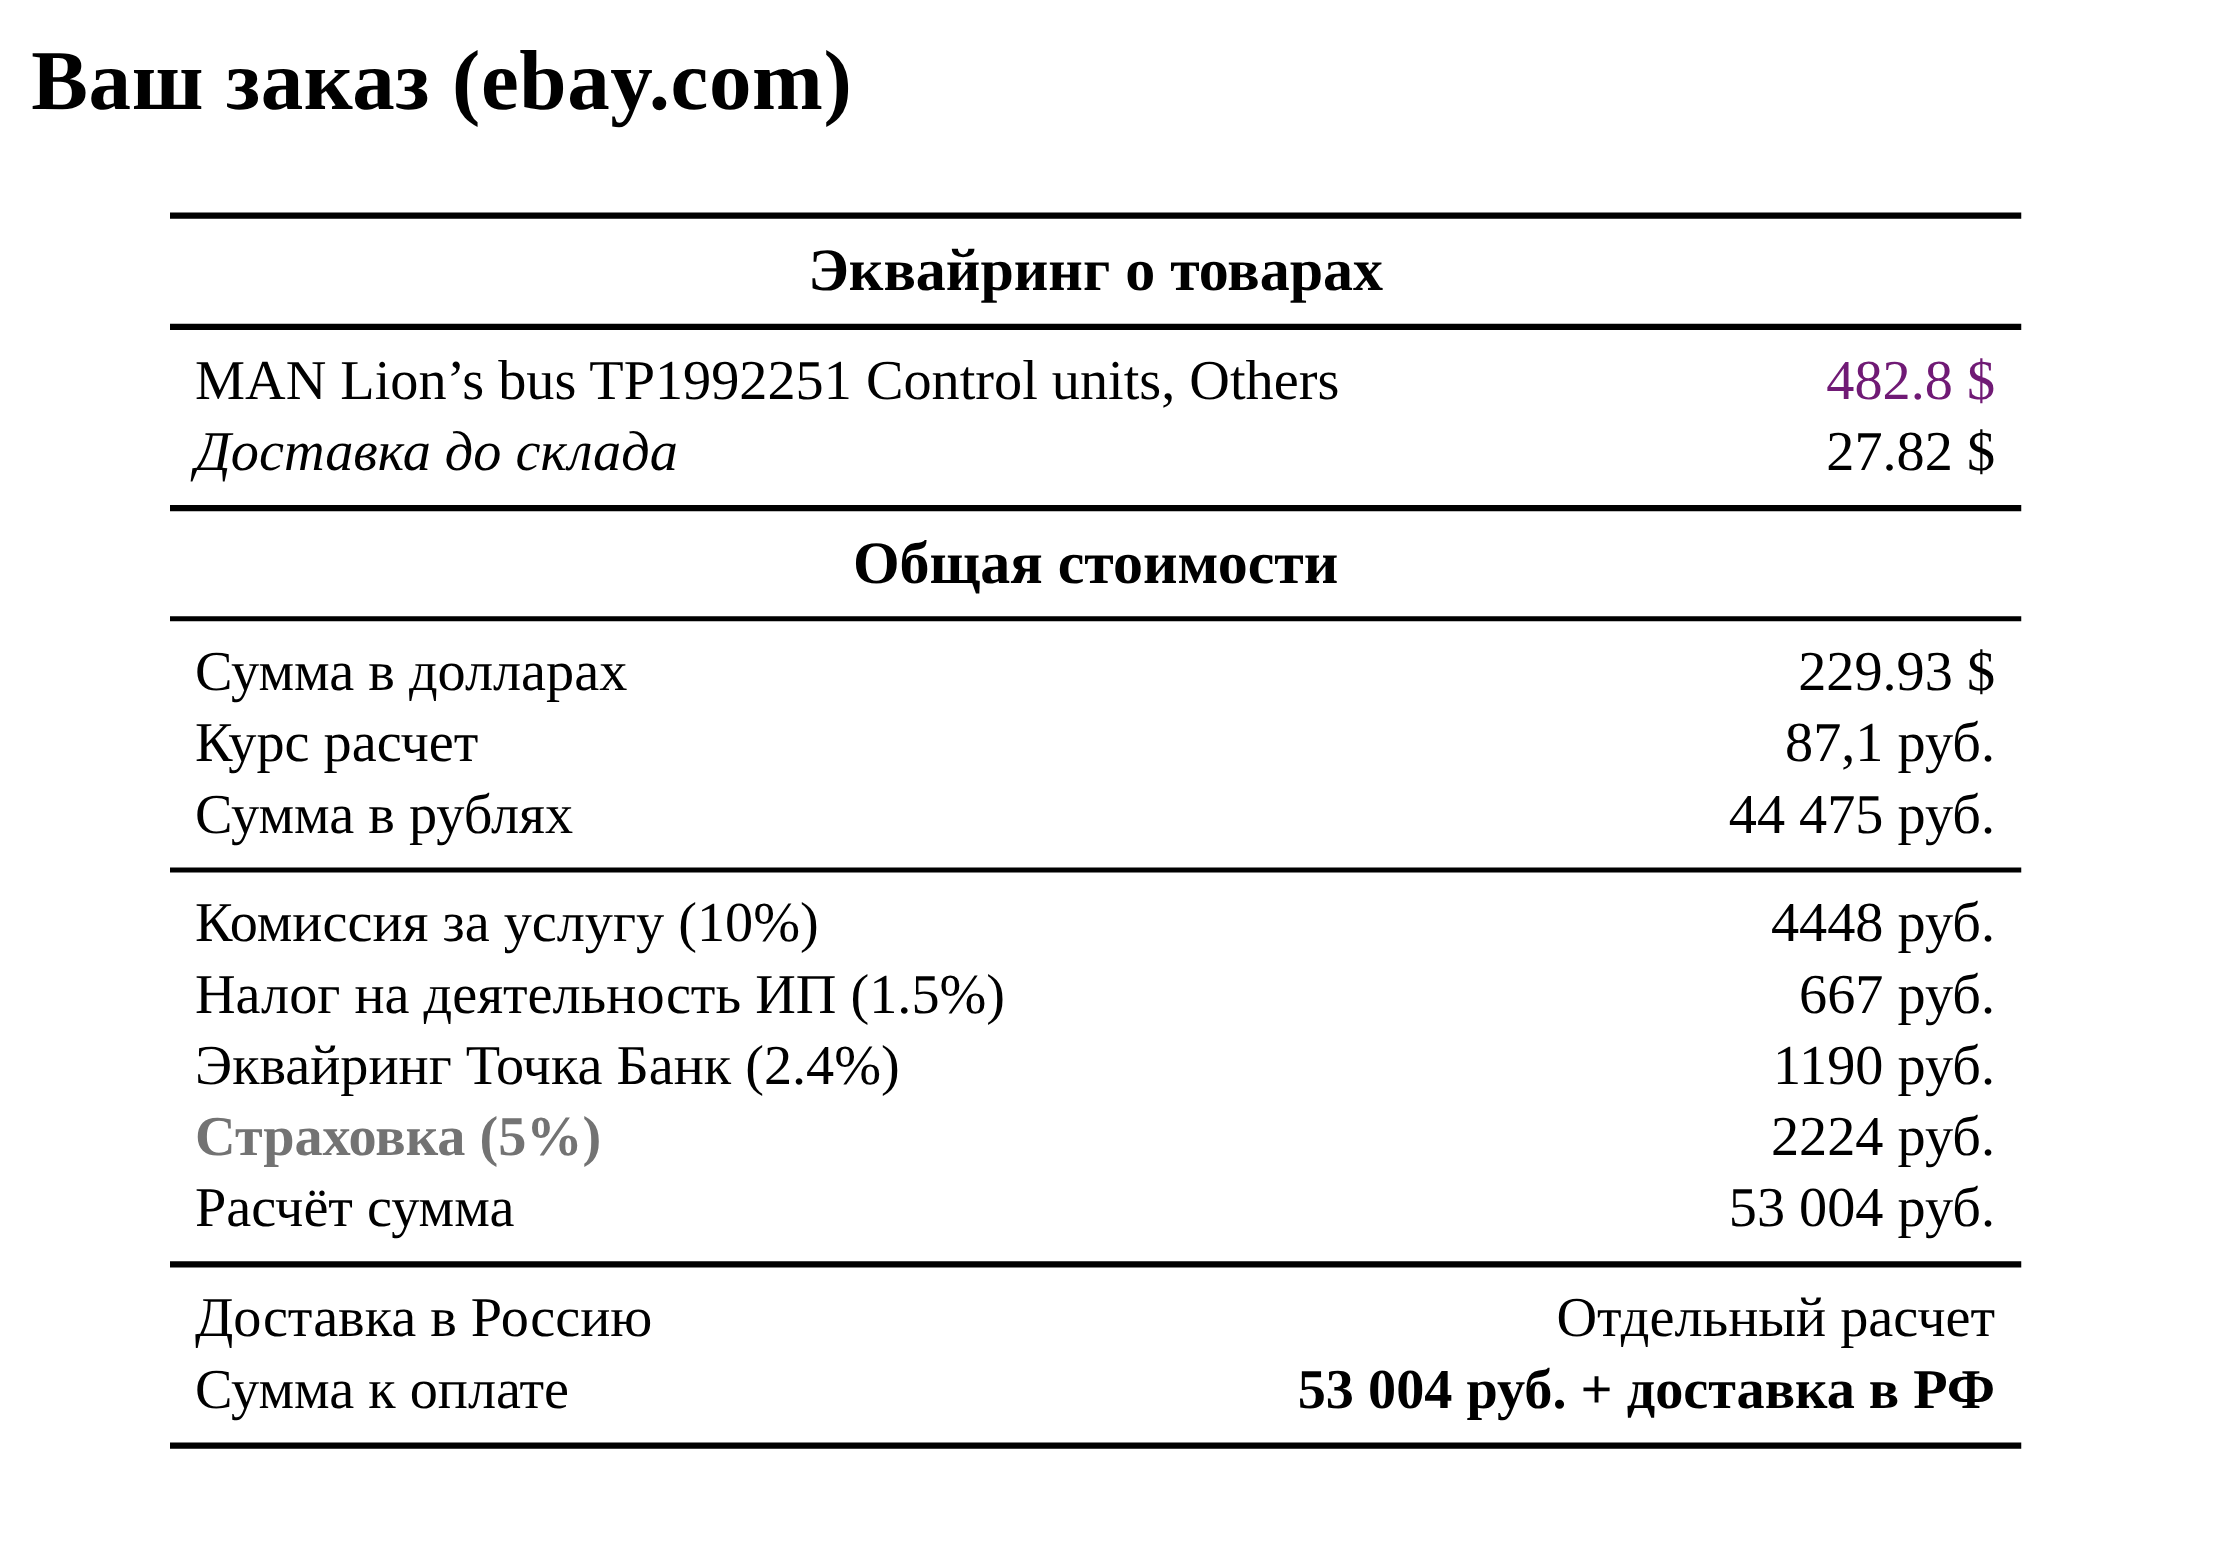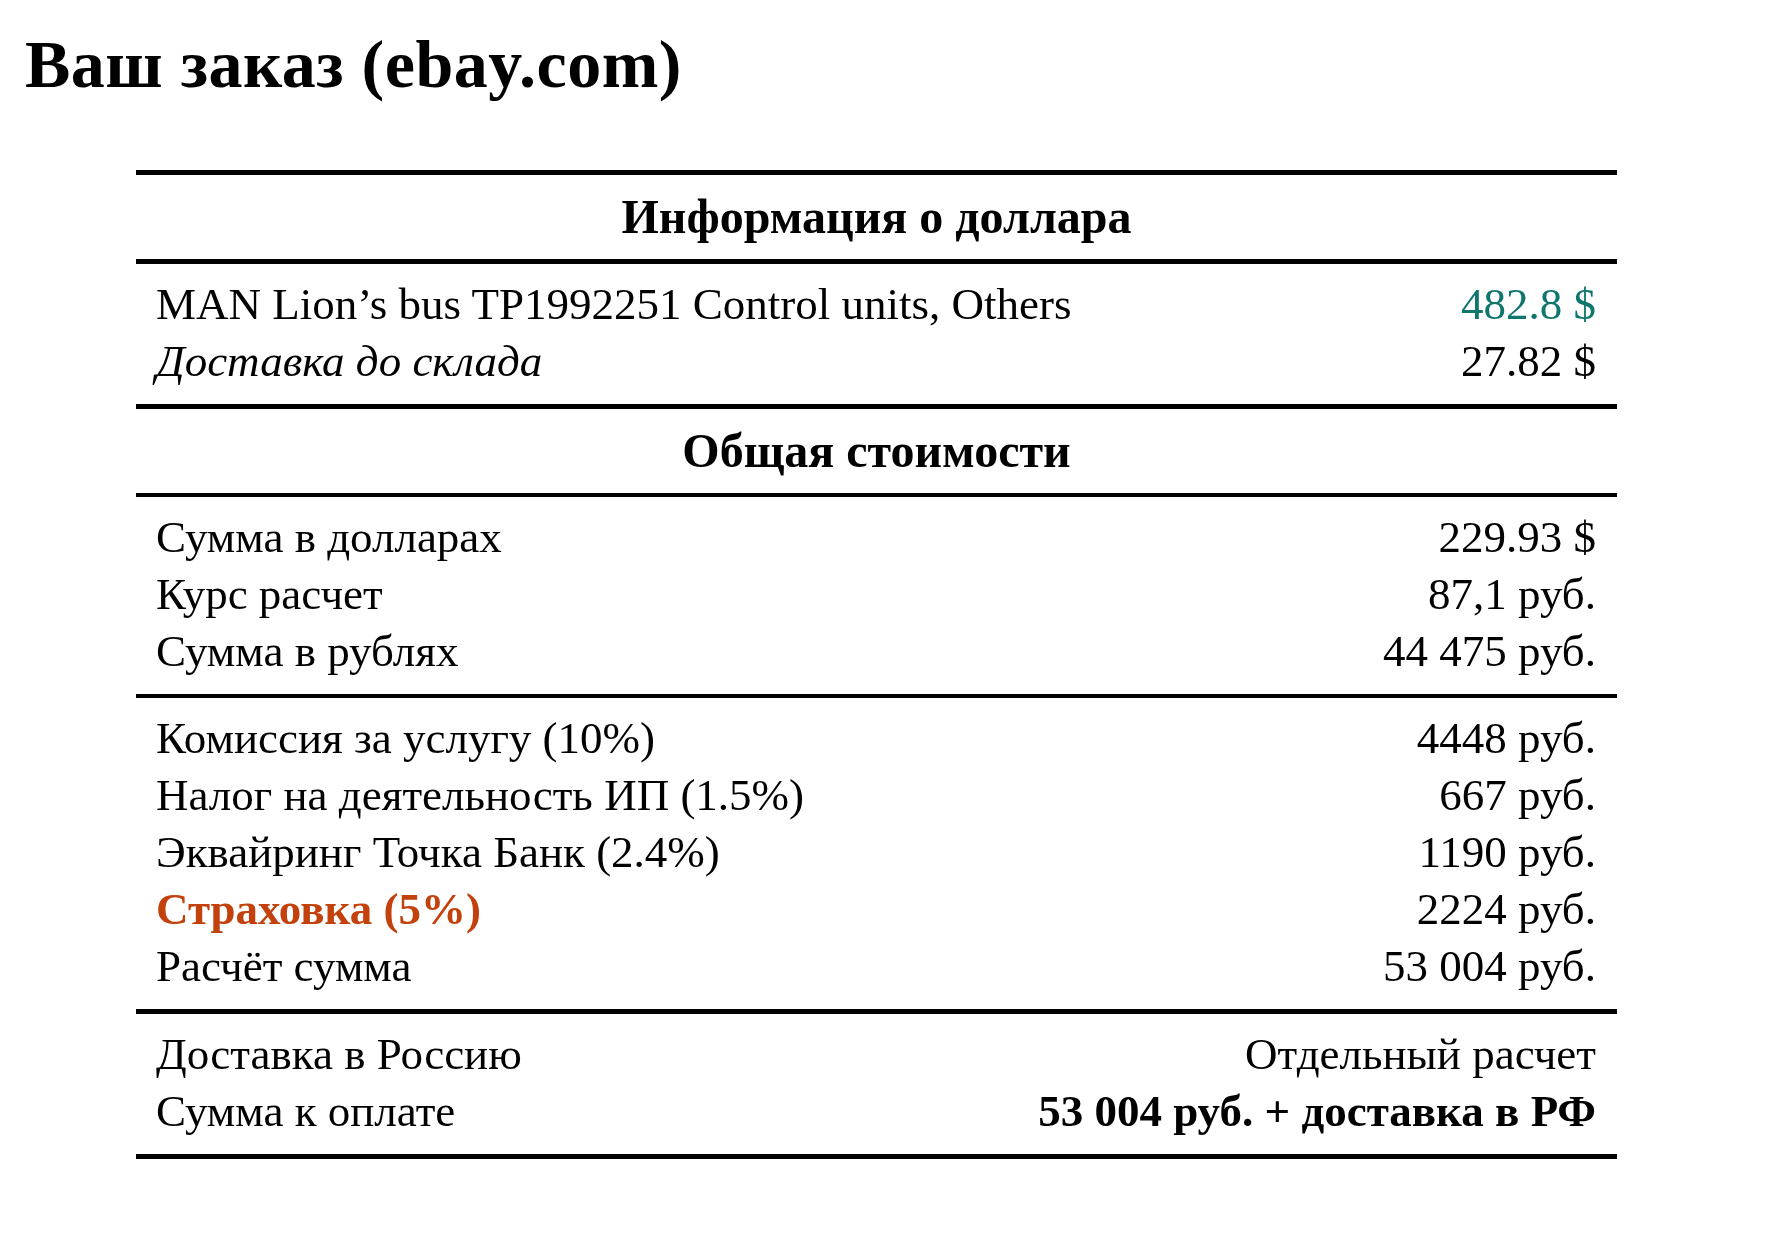--- a/index.html
+++ b/index.html
@@ -47,33 +47,33 @@
     align-items: baseline;
     font-size: 45px;
     line-height: 57px;
     padding: 0 21px 0 20px;
     gap: 34px;
   }
   .row-label { text-align: left; white-space: nowrap; }
   .row-value { text-align: right; white-space: nowrap; }
   .italic { font-style: italic; }
   .bold   { font-weight: bold; }
-  .value-red   { color: #0f766e; }
-  .label-green { color: #c2410c; font-weight: bold; }
+  .value-red   { color: #701a75; }
+  .label-green { color: #737373; font-weight: bold; }
 </style>
 </head>
 <body>
 
 <h1 class="page-title">Ваш заказ (ebay.com)</h1>
 
 <div class="order-table">
 
   <div class="rule thick"></div>
 
-  <div class="section-header">Информация о доллара</div>
+  <div class="section-header">Эквайринг о товарах</div>
 
   <div class="rule medium"></div>
 
   <div class="row-group">
     <div class="row">
       <span class="row-label">MAN Lion’s bus TP1992251 Control units, Others</span>
       <span class="row-value value-red">482.8 $</span>
     </div>
     <div class="row">
       <span class="row-label italic">Доставка до склада</span>

